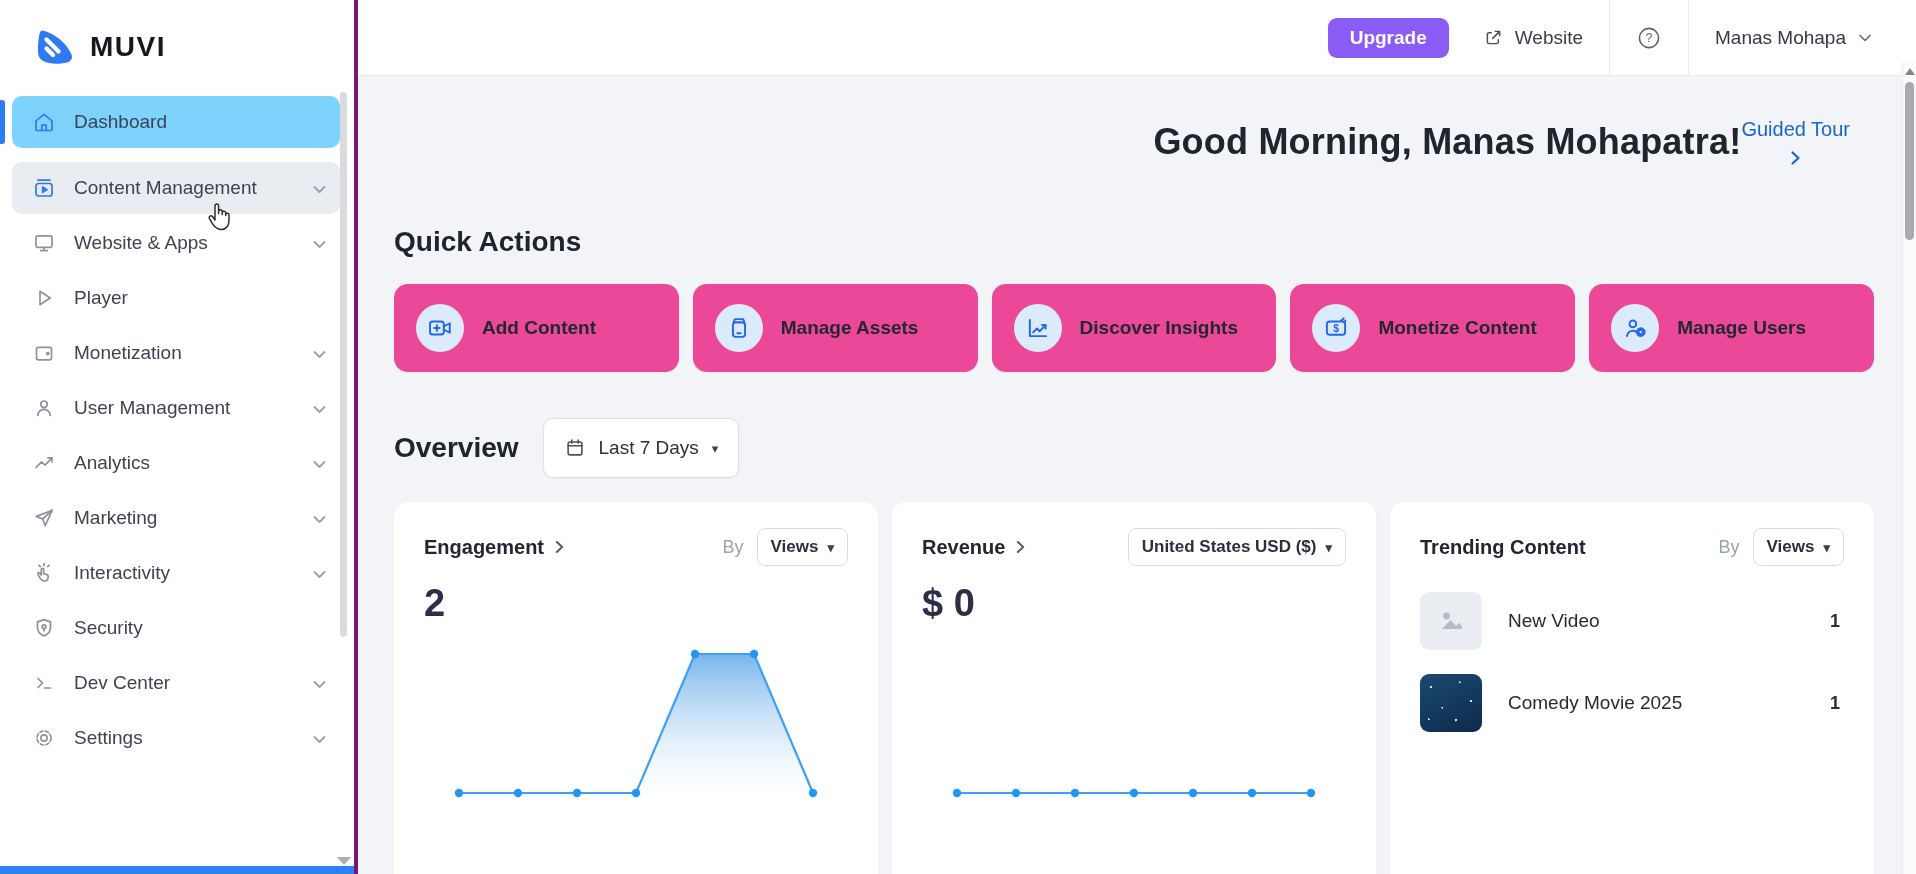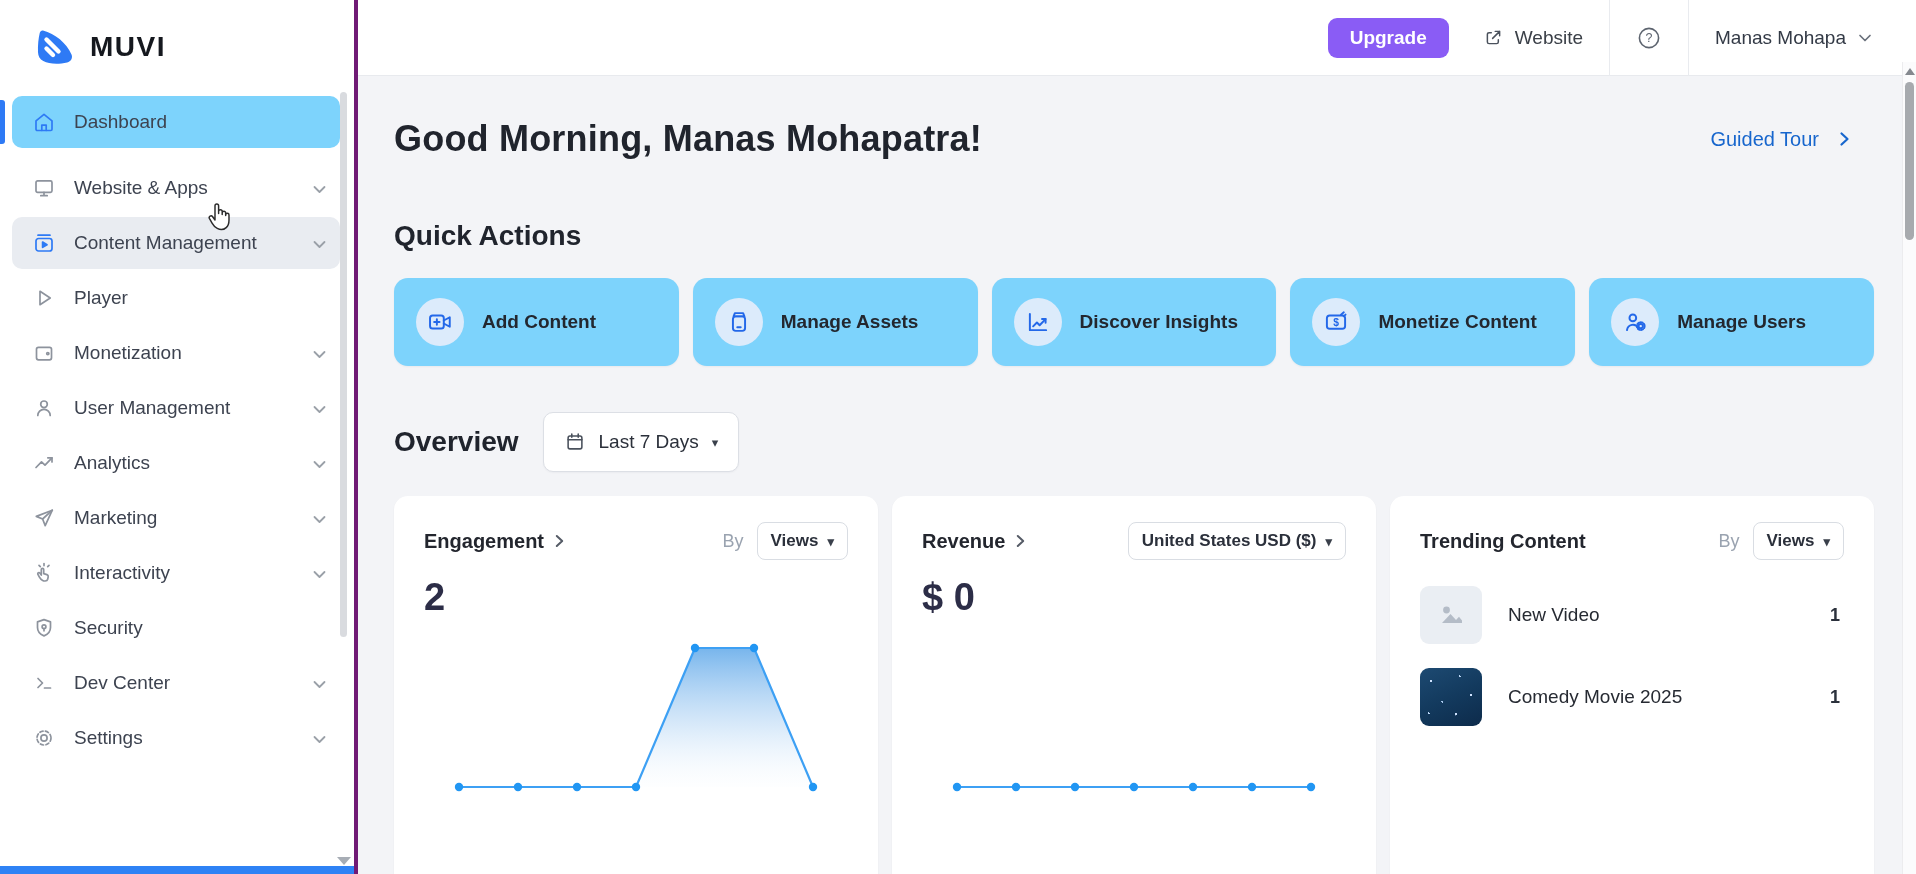--- a/index.html
+++ b/index.html
@@ -39,29 +39,29 @@
     display:flex; align-items:center; justify-content:flex-end; padding-right:44px; }
   .upgrade-btn { background:#8a5cf5; color:#fff; font-size:19px; font-weight:700; border:none;
     border-radius:9px; padding:9px 22px; margin-right:34px; cursor:pointer; }
   .website-link { display:flex; align-items:center; gap:11px; font-size:19px; color:#3b4048; cursor:pointer; }
   .tb-divider { width:1px; height:76px; background:#e9ebef; margin:0 26px; }
   .help-btn { display:flex; align-items:center; justify-content:center; cursor:pointer; }
   .user-menu { display:flex; align-items:center; gap:12px; font-size:19px; color:#333a46; cursor:pointer; }
   .stroke-ico path, .stroke-ico polyline, .stroke-ico circle, .stroke-ico rect { stroke:#4a515c; stroke-width:1.7; fill:none; stroke-linecap:round; stroke-linejoin:round; }
 
   .content { flex:1; padding:42px 32px 0 36px; overflow:hidden; position:relative; }
-  .greet-row { display:flex; align-items:center; justify-content:space-between; padding-right:34px; }
+  .greet-row { display:flex; align-items:center; justify-content:flex-end; padding-right:34px; }
   .greeting { font-size:36px; font-weight:800; color:#20242d; letter-spacing:.2px; }
-  .guided-tour { display:flex; align-items:center; gap:20px; color:#1766cd; font-size:20px; cursor:pointer; }
+  .guided-tour { display:flex; align-items:center; gap:9px; color:#1766cd; font-size:20px; cursor:pointer;flex-direction:column; }
   .guided-tour svg polyline { stroke:#1766cd; stroke-width:2.2; fill:none; stroke-linecap:round; stroke-linejoin:round; }
 
   .section-title { font-size:28px; font-weight:800; color:#20242d; }
   .qa-title { margin-top:60px; }
   .qa-row { display:flex; gap:14px; margin-top:26px; padding-right:10px; }
-  .qa-card { flex:1; height:88px; background:#7dd3fc; border-radius:14px; display:flex; align-items:center;
+  .qa-card { flex:1; height:88px; background:#ec4899; border-radius:14px; display:flex; align-items:center;
     gap:18px; padding-left:22px; box-shadow:0 1px 2px rgba(20,30,55,.05); cursor:pointer; }
   .qa-ico-wrap { width:48px; height:48px; border-radius:50%; background:#dcebfb; display:flex; align-items:center; justify-content:center; flex:0 0 48px; }
   .qa-ico path, .qa-ico circle, .qa-ico rect, .qa-ico polyline, .qa-ico line { stroke:#2368e9; stroke-width:1.8; fill:none; stroke-linecap:round; stroke-linejoin:round; }
   .qa-label { font-size:19px; font-weight:700; color:#23272f; }
 
   .overview-row { display:flex; align-items:center; gap:24px; margin-top:46px; }
   .range-btn { background:#fff; border:1px solid #dcdfe5; border-radius:10px; height:60px; padding:0 20px;
     display:flex; align-items:center; gap:13px; font-size:19px; color:#2b303a; cursor:pointer; box-shadow:0 1px 2px rgba(20,30,55,.04); }
   .caret { font-size:13px; color:#3a404b; line-height:1; }
 
@@ -121,40 +121,40 @@
 
     <div class="nav-item active after-gap">
       <span class="active-bar"></span>
       <svg class="nav-ico" viewBox="0 0 24 24">
         <path d="M4 10.8 L12 4.3 L20 10.8 V19.3 a1.2 1.2 0 0 1 -1.2 1.2 H5.2 A1.2 1.2 0 0 1 4 19.3 Z"></path>
         <path d="M9.8 20.3 v-5.2 h4.4 v5.2"></path>
       </svg>
       <span class="nav-label">Dashboard</span>
     </div>
 
-    <div class="nav-item">
-      <svg class="nav-ico" viewBox="0 0 24 24">
-        <rect x="4" y="4.8" width="16" height="11.5" rx="1.6"></rect>
-        <path d="M12 16.3 v3.4 M8.8 19.7 h6.4"></path>
-      </svg>
-      <span class="nav-label">Website &amp; Apps</span>
-      <span class="nav-chevron">
-        <svg width="13" height="9" viewBox="0 0 13 9">
-            <polyline points="1.5,2 6.5,7 11.5,2"></polyline>
-          </svg>
-      </span>
-    </div>
-
     <div class="nav-item hovered">
       <svg class="nav-ico" viewBox="0 0 24 24">
         <rect x="4" y="7.5" width="16" height="12.5" rx="2.5"></rect>
         <path d="M6 4.2 H18"></path>
         <path class="fillable" d="M10.6 11 L15 13.7 L10.6 16.4 Z"></path>
       </svg>
       <span class="nav-label">Content Management</span>
+      <span class="nav-chevron">
+        <svg width="13" height="9" viewBox="0 0 13 9">
+            <polyline points="1.5,2 6.5,7 11.5,2"></polyline>
+          </svg>
+      </span>
+    </div>
+
+    <div class="nav-item">
+      <svg class="nav-ico" viewBox="0 0 24 24">
+        <rect x="4" y="4.8" width="16" height="11.5" rx="1.6"></rect>
+        <path d="M12 16.3 v3.4 M8.8 19.7 h6.4"></path>
+      </svg>
+      <span class="nav-label">Website &amp; Apps</span>
       <span class="nav-chevron">
         <svg width="13" height="9" viewBox="0 0 13 9">
             <polyline points="1.5,2 6.5,7 11.5,2"></polyline>
           </svg>
       </span>
     </div>
 
     <div class="nav-item">
       <svg class="nav-ico" viewBox="0 0 24 24">
         <path d="M8 5.3 L18.2 12 L8 18.7 Z"></path>

